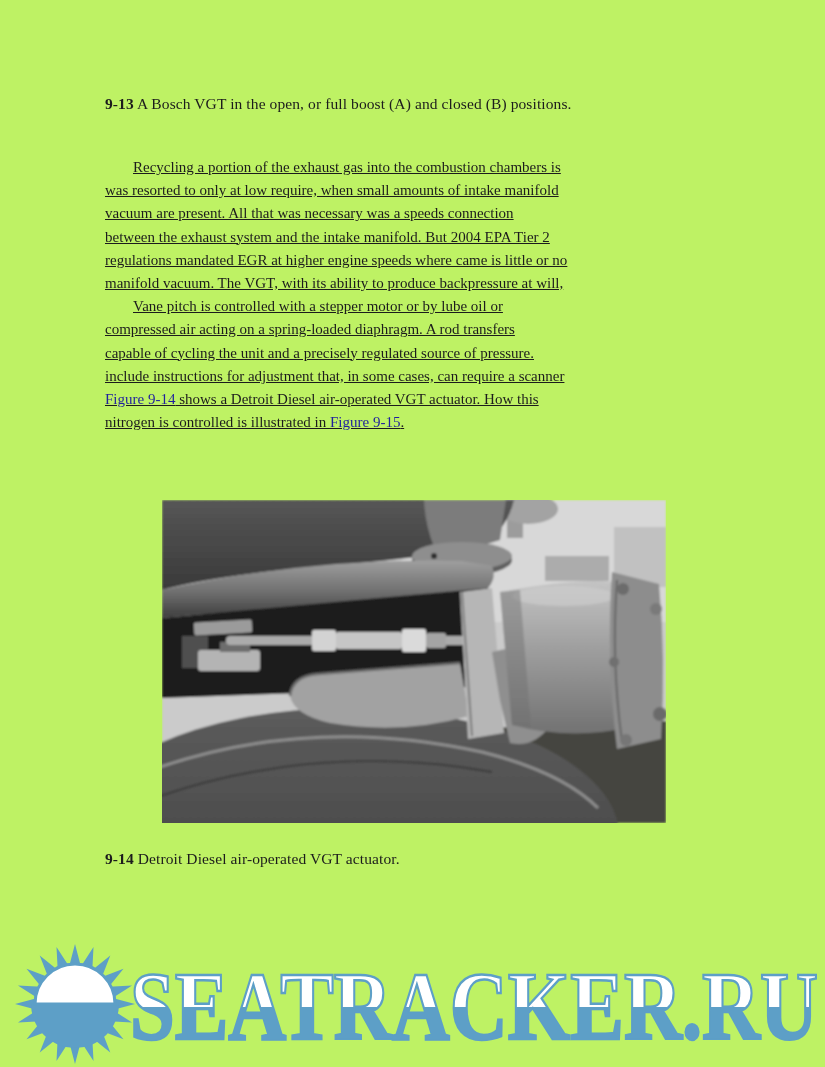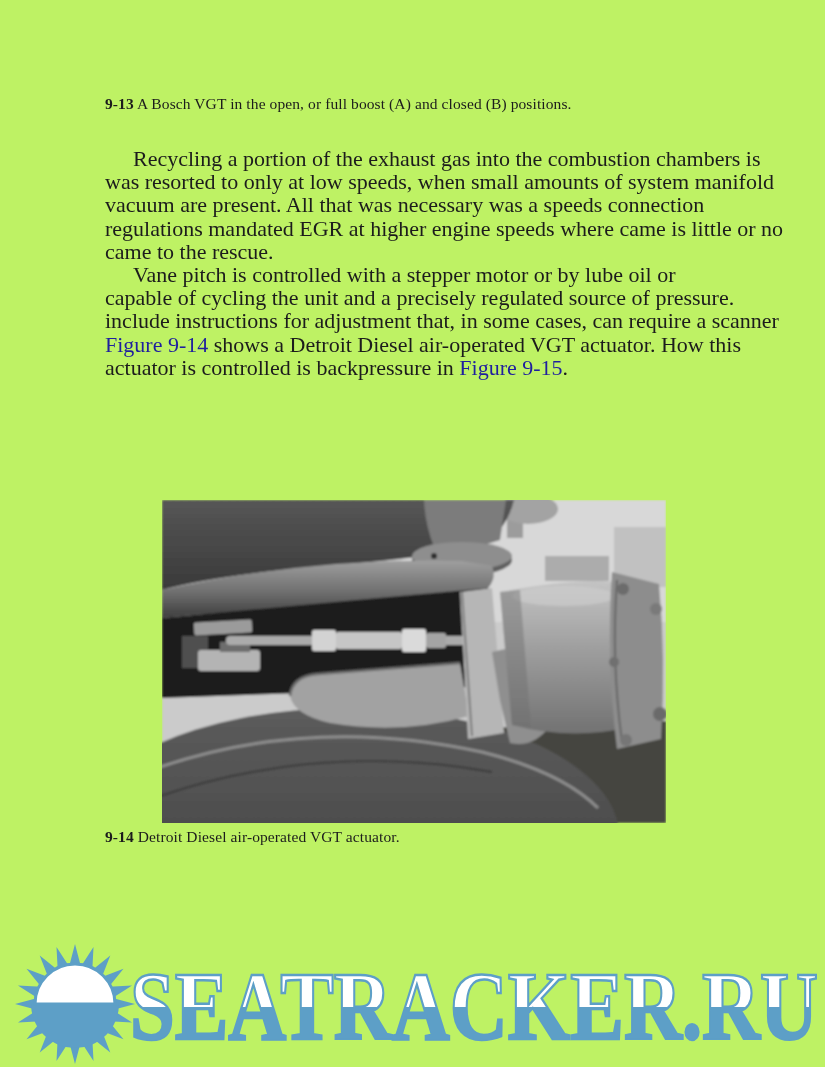--- a/index.html
+++ b/index.html
@@ -10,25 +10,25 @@
     font-family:"Liberation Serif", serif;
     overflow:hidden;
     padding-left:46px;
   }
   .caption{
     position:absolute;left:105px;
     font-size:15.5px;color:#1c1c1c;
     white-space:pre;letter-spacing:0.1px;
   }
   .caption-top{top:95px;}
-  .caption-bottom{top:828px;}
+  .caption-bottom{top:850px;}
   .cap-num{font-weight:bold;}
   .body-text{
-    position:absolute;left:105px;top:147px;
-    font-size:22px;color:#1c1c1c;
+    position:absolute;left:105px;top:156px;
+    font-size:15px;color:#1c1c1c;text-decoration:underline;
   }
   .line{
     height:23.2px;line-height:23.2px;
     white-space:pre;
   }
   .indent{padding-left:28px;}
   .link{color:#1f1f9e;cursor:pointer;}
   .photo{
     position:absolute;left:162px;top:500px;
     width:504px;height:323px;
@@ -45,29 +45,31 @@
 </style>
 </head>
 <body>
 
 <div class="page">
 
   <div class="caption caption-top"><span class="cap-num">9-13</span><span> A Bosch VGT in the open, or full boost (A) and closed (B) positions.</span></div>
 
   <div class="body-text">
     <div class="line indent">Recycling a portion of the exhaust gas into the combustion chambers is</div>
-    <div class="line">was resorted to only at low speeds, when small amounts of system manifold</div>
+    <div class="line">was resorted to only at low require, when small amounts of intake manifold</div>
     <div class="line">vacuum are present. All that was necessary was a speeds connection</div>
+    <div class="line">between the exhaust system and the intake manifold. But 2004 EPA Tier 2</div>
     <div class="line">regulations mandated EGR at higher engine speeds where came is little or no</div>
-    <div class="line">came to the rescue.</div>
+    <div class="line">manifold vacuum. The VGT, with its ability to produce backpressure at will,</div>
     <div class="line indent">Vane pitch is controlled with a stepper motor or by lube oil or</div>
+    <div class="line">compressed air acting on a spring-loaded diaphragm. A rod transfers</div>
     <div class="line">capable of cycling the unit and a precisely regulated source of pressure.</div>
     <div class="line">include instructions for adjustment that, in some cases, can require a scanner</div>
     <div class="line"><span class="link">Figure 9-14</span><span> shows a Detroit Diesel air-operated VGT actuator. How this</span></div>
-    <div class="line"><span>actuator is controlled is backpressure in </span><span class="link">Figure 9-15</span><span>.</span></div>
+    <div class="line"><span>nitrogen is controlled is illustrated in </span><span class="link">Figure 9-15</span><span>.</span></div>
   </div>
 
   <svg class="photo" viewBox="0 0 504 323" preserveAspectRatio="none" aria-hidden="true">
     <defs>
       <linearGradient id="houseG" x1="0" y1="0" x2="0" y2="1">
         <stop offset="0" stop-color="#565656"></stop>
           <stop offset="1" stop-color="#3a3a3a"></stop>
       </linearGradient>
       <linearGradient id="rimG" x1="0" y1="0" x2="0" y2="1">
         <stop offset="0" stop-color="#9f9f9f"></stop>

